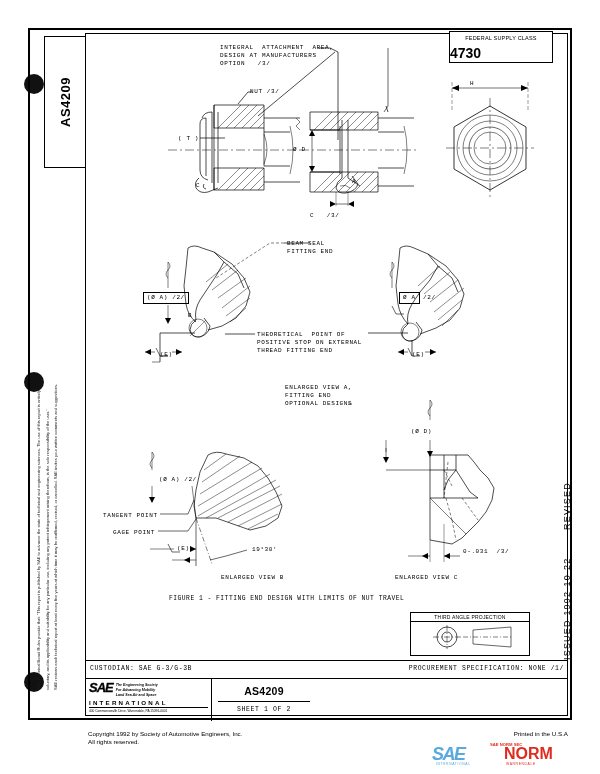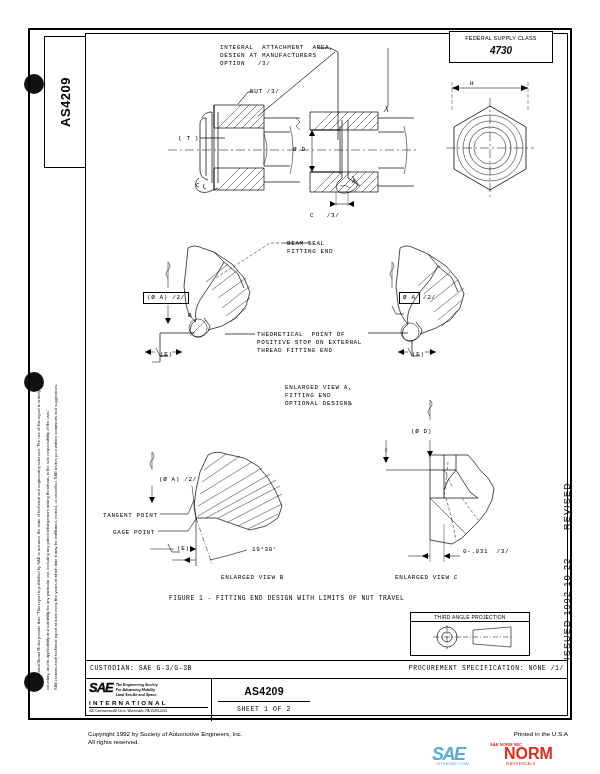--- a/index.html
+++ b/index.html
@@ -88,25 +88,24 @@
     border: 1px solid #000;
     background: #fff;
   }
   .fsc .t1 {
     font-size: 5.5px;
     text-align: center;
     padding-top: 3px;
     letter-spacing: .2px;
   }
   .fsc .t2 {
-    font-size: 10px;
-    text-align: center;
+    font-size: 14px;
+    text-align: left;
     font-weight: bold;
     padding-top: 4px;
-    font-style: italic;
   }
 
   
   .dtext {
     position: absolute;
     font-family: "Liberation Mono", monospace;
     font-size: 6px;
     letter-spacing: .6px;
     color: #000;
     white-space: pre;

